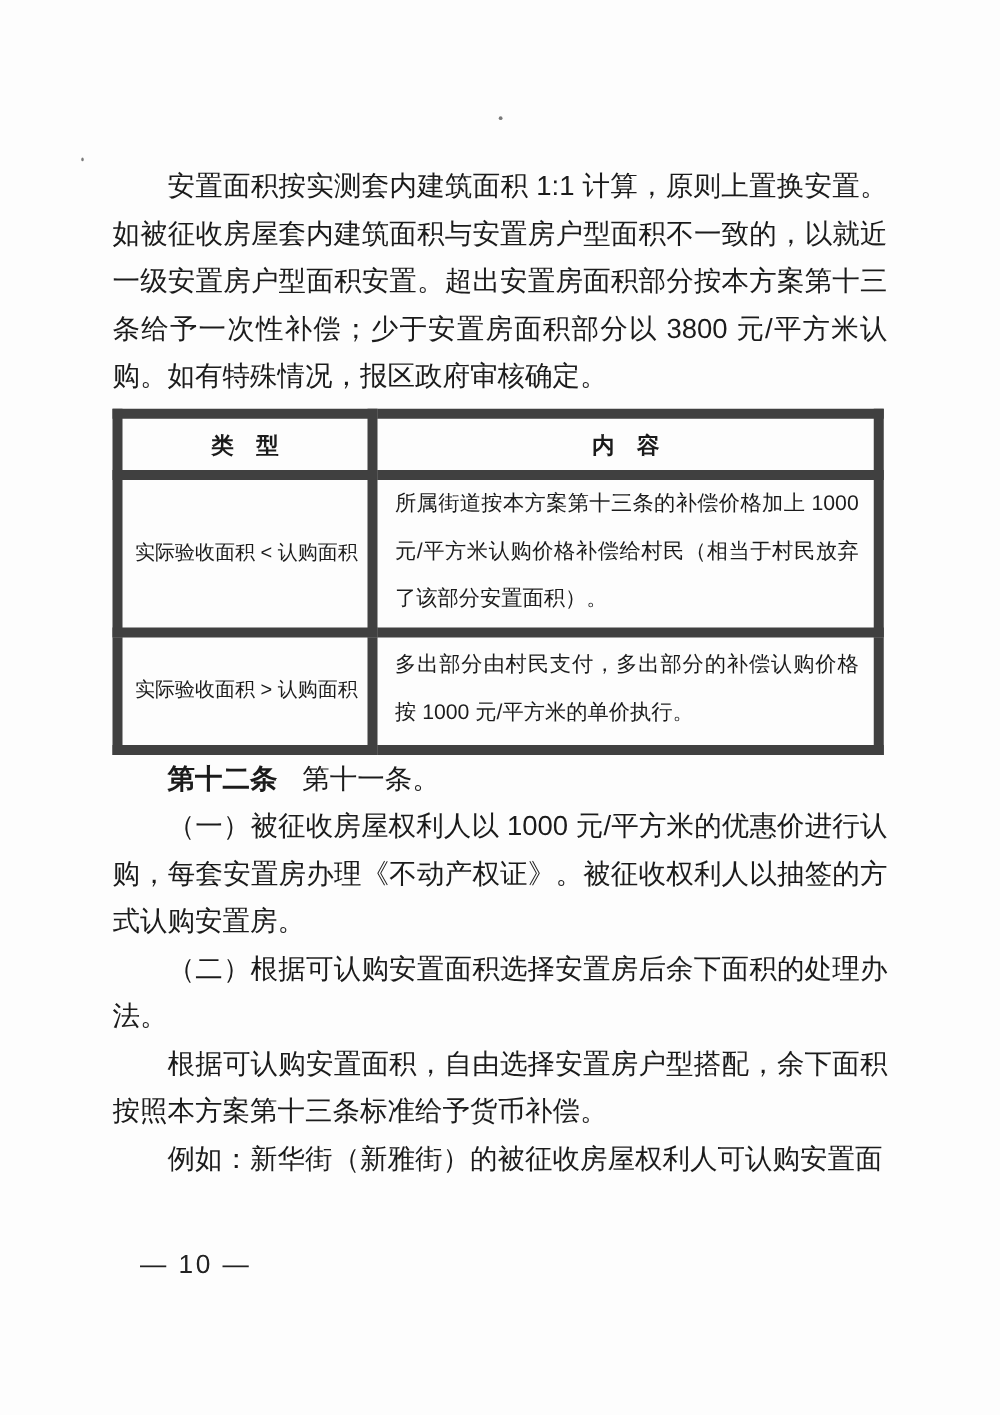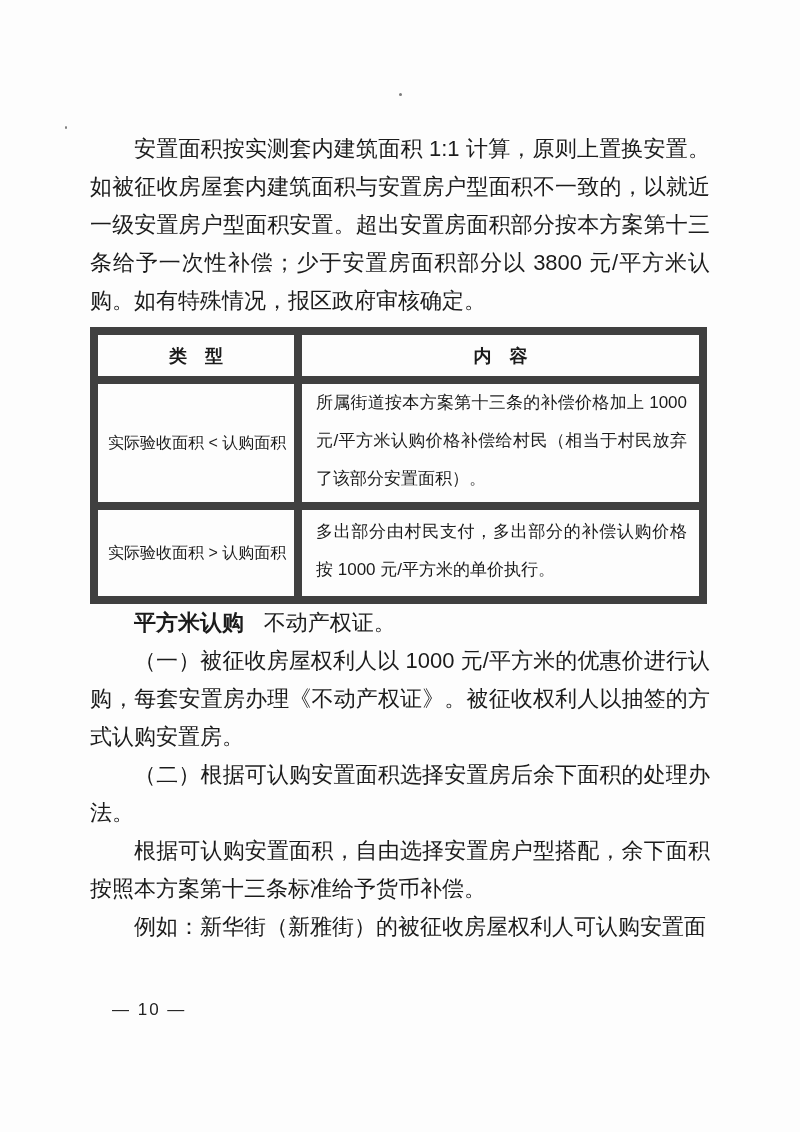--- a/index.html
+++ b/index.html
@@ -61,21 +61,21 @@
     text-justify: inter-character;
     vertical-align: middle;
     padding: 0 12px 4px 14px;
   }
   tr.row-less td  { height: 114px; }
   tr.row-more td  { height: 82px; }
   .footer {
     position: absolute;
     left: 112px;
     top: 1000px;
-    font-size: 17px;
+    font-size: 21px;
     letter-spacing: 2px;
     color: #222;
   }
   .speck {
     position: absolute;
     background: #7a7a7a;
     border-radius: 50%;
   }
   .speck-1 { left: 399px; top: 93px;  width: 3px; height: 3px; }
   .speck-2 { left: 65px;  top: 126px; width: 2px; height: 3px; }
@@ -107,21 +107,21 @@
         <td class="type-cell">实际验收面积 &lt; 认购面积</td>
         <td class="content-cell">所属街道按本方案第十三条的补偿价格加上 1000 元/平方米认购价格补偿给村民（相当于村民放弃了该部分安置面积）。</td>
       </tr>
       <tr class="row-more">
         <td class="type-cell">实际验收面积 &gt; 认购面积</td>
         <td class="content-cell">多出部分由村民支付，多出部分的补偿认购价格按 1000 元/平方米的单价执行。</td>
       </tr>
     </tbody>
       </table>
 
-    <p class="para"><span class="art-num">平方米认购</span><span>不动产权证。</span></p>
+    <p class="para"><span class="art-num">第十二条</span><span>第十一条。</span></p>
 
     <p class="para">（一）被征收房屋权利人以 1000 元/平方米的优惠价进行认购，每套安置房办理《不动产权证》。被征收权利人以抽签的方式认购安置房。</p>
 
     <p class="para">（二）根据可认购安置面积选择安置房后余下面积的处理办法。</p>
 
     <p class="para">根据可认购安置面积，自由选择安置房户型搭配，余下面积按照本方案第十三条标准给予货币补偿。</p>
 
     <p class="para">例如：新华街（新雅街）的被征收房屋权利人可认购安置面</p>
 
   </div>

